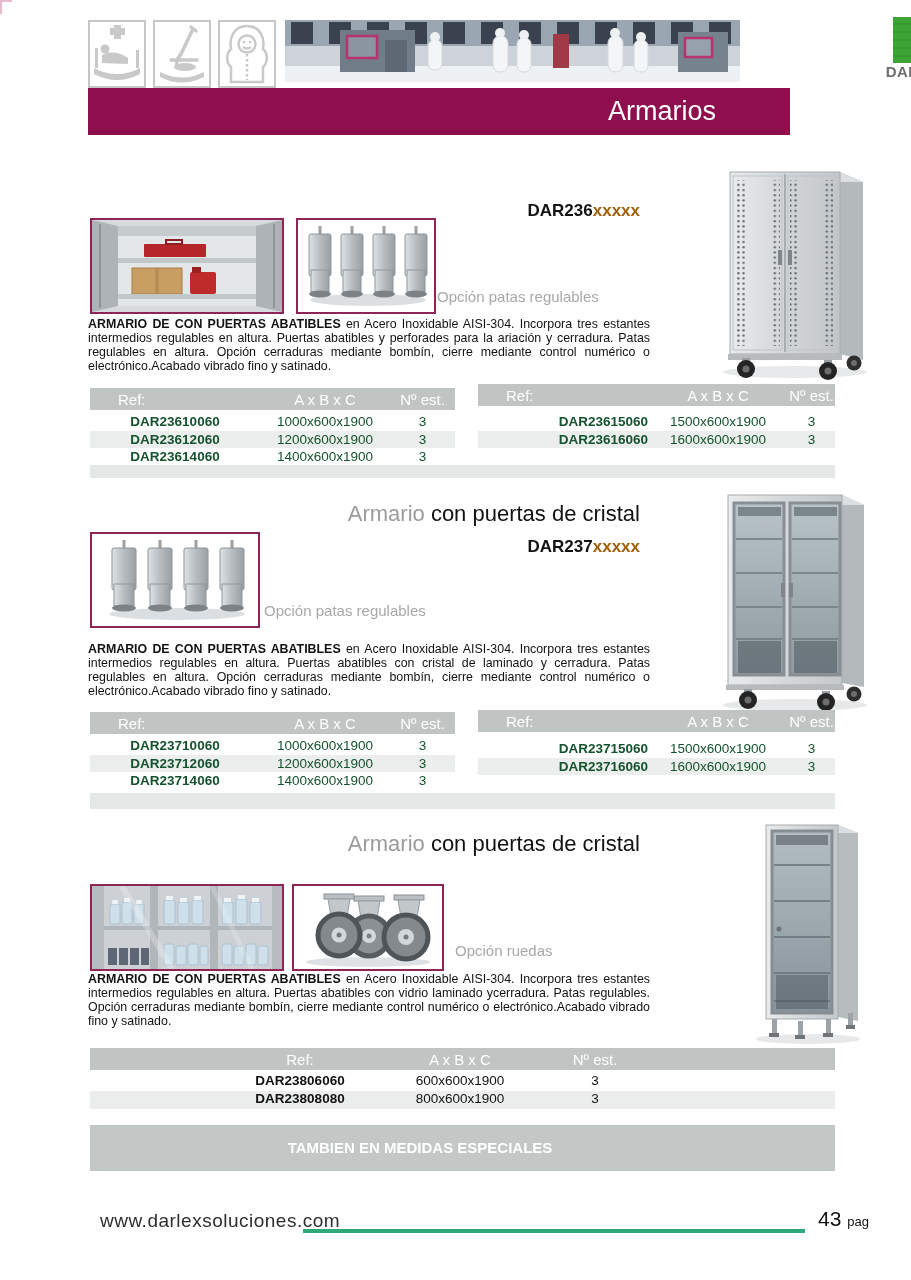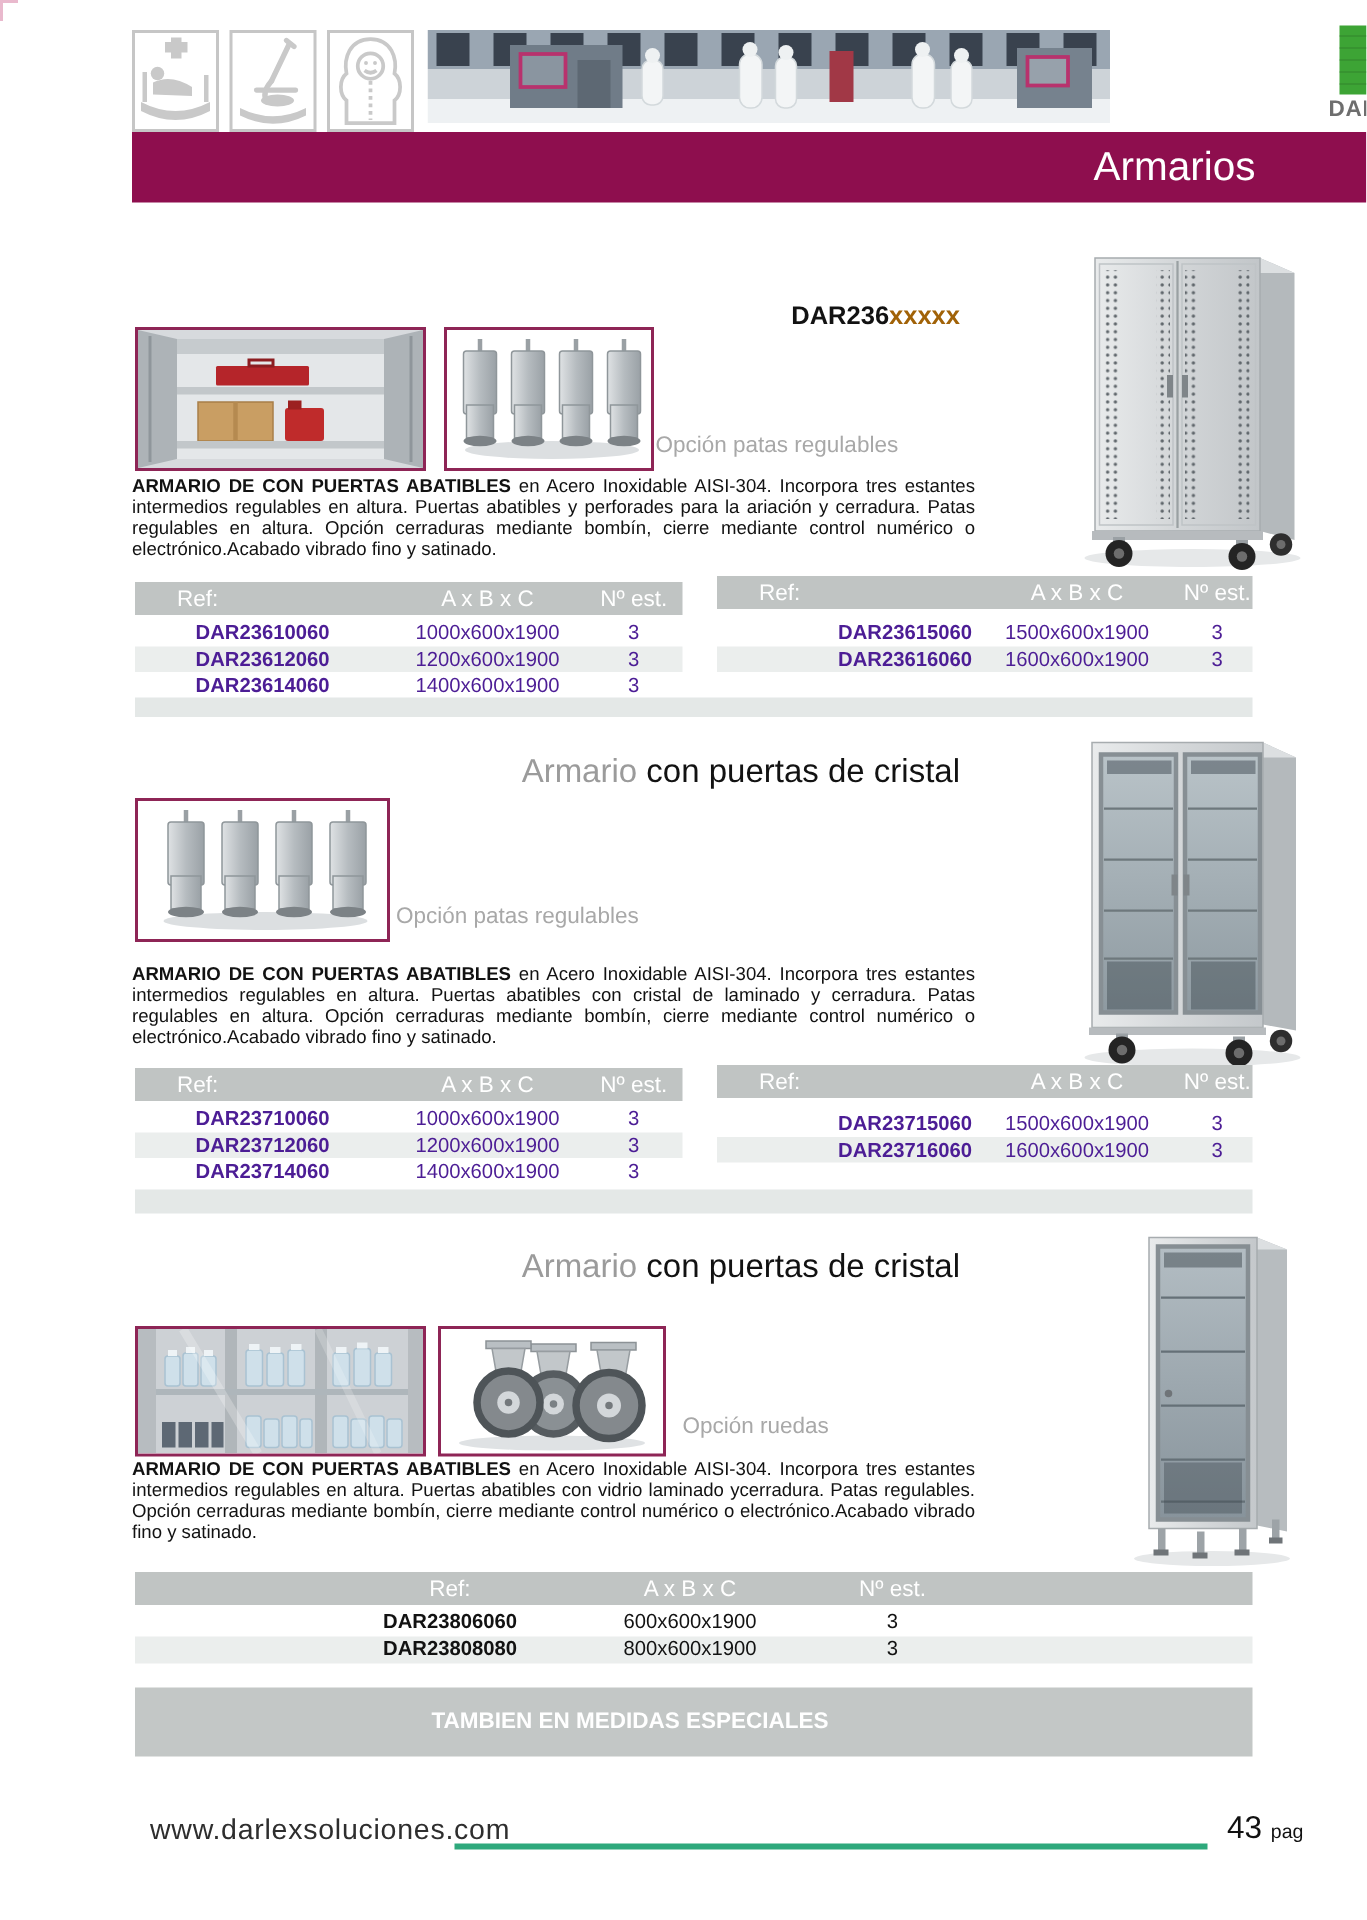--- a/index.html
+++ b/index.html
@@ -9,37 +9,37 @@
 
   
   .corner{left:0;top:0;width:10px;height:12px;border-left:2px solid #e9b9cd;border-top:2px solid #e9b9cd;}
 
   
   .icon-box{top:20px;width:58px;height:68px;border:2px solid #c6c6c6;background:#fff;box-sizing:border-box;}
 
   .banner{left:285px;top:20px;width:455px;height:62px;}
   .logo{left:880px;top:12px;width:76px;height:76px;}
 
-  .title-bar{left:88px;top:88px;width:823px;height:47px;background:#8e0e4e;color:#fff;
+  .title-bar{left:88px;top:88px;width:702px;height:47px;background:#8e0e4e;color:#fff;
              font-size:27px;line-height:47px;text-align:right;padding-right:74px;box-sizing:border-box;}
 
   .sec-title{left:88px;width:552px;font-size:22px;line-height:28px;text-align:right;color:#121212;white-space:nowrap;}
   .sec-title .accent{color:#9b9b9b;}
   .sec-code{left:88px;width:552px;font-size:17px;font-weight:bold;text-align:right;color:#121212;}
   .sec-code .suffix{color:#a16207;}
 
   .img-frame{border:2px solid #8e2556;box-sizing:border-box;background:#fff;overflow:hidden;}
   .caption{color:#a8a8a8;font-size:15px;white-space:nowrap;}
 
   .desc{left:88px;width:562px;font-size:12.4px;line-height:13.9px;text-align:justify;color:#121212;}
   .desc .lead{font-weight:bold;}
 
   
   .thead{display:flex;background:#c0c4c3;color:#fff;font-size:15px;height:22px;align-items:center;box-sizing:border-box;}
-  .trow{display:flex;font-size:13.5px;height:17.5px;align-items:center;color:#4c1d95;}
+  .trow{display:flex;font-size:13.5px;height:17.5px;align-items:center;color:#14532d;}
   .alt{background:#ebeeed;}
   .lc1{width:170px;text-align:center;} .lc2{width:130px;text-align:center;} .lc3{width:65px;text-align:center;}
   .rc1{width:170px;text-align:right;} .rc2{width:140px;text-align:center;} .rc3{width:47px;text-align:center;}
   .href{text-align:left;padding-left:28px;box-sizing:border-box;}
   .cell-ref{font-weight:bold;}
   .band{background:#e4e8e7;}
 
   
   .t3row{display:flex;height:18px;align-items:flex-start;font-size:13.5px;color:#121212;}
   .t3c1{width:160px;margin-left:130px;text-align:center;}
@@ -317,20 +317,23 @@
       <span class="rc1 cell-ref">DAR23616060</span>
       <span class="rc2">1600x600x1900</span>
       <span class="rc3">3</span>
     </div>
   </div>
   <div class="abs band" style="left:90px;top:465px;width:745px;height:13px;"></div>
 
   <div class="abs sec-title" style="top:500px;">
     <span class="accent">Armario</span><span> con puertas de cristal</span>
   </div>
+  <div class="abs sec-code" style="top:537px;">
+    <span>DAR237</span><span class="suffix">xxxxx</span>
+  </div>
 
   <div class="abs img-frame" style="left:90px;top:532px;width:170px;height:96px;">
     <svg width="166" height="92" viewBox="0 0 166 92">
       <defs>
         <linearGradient id="f2" x1="0" y1="0" x2="1" y2="0">
           <stop offset="0" stop-color="#dfe2e4"></stop>
             <stop offset="0.5" stop-color="#b6bcc0"></stop>
             <stop offset="1" stop-color="#9aa1a6"></stop>
         </linearGradient>
       </defs>

